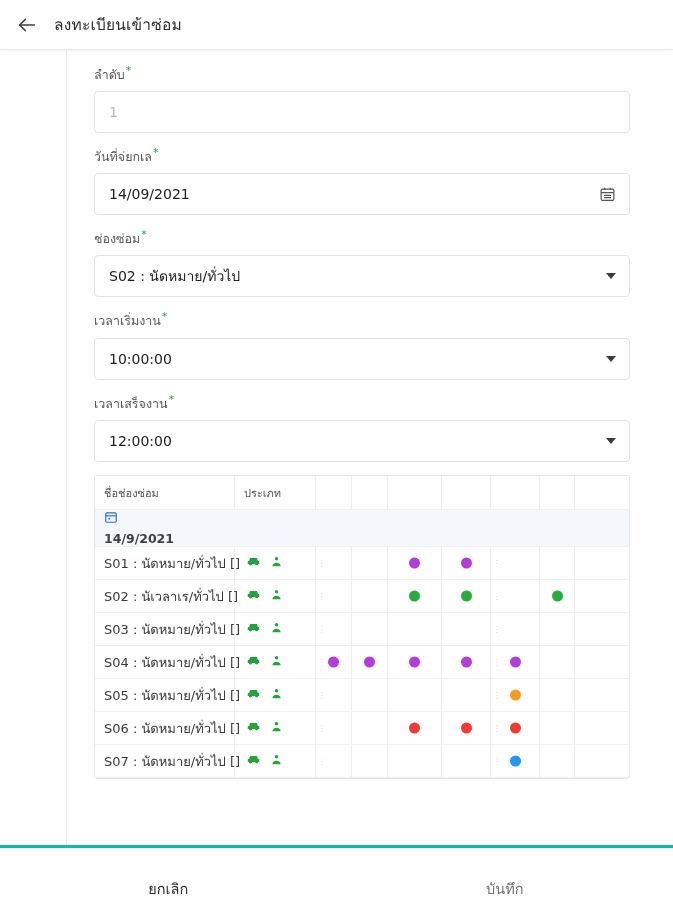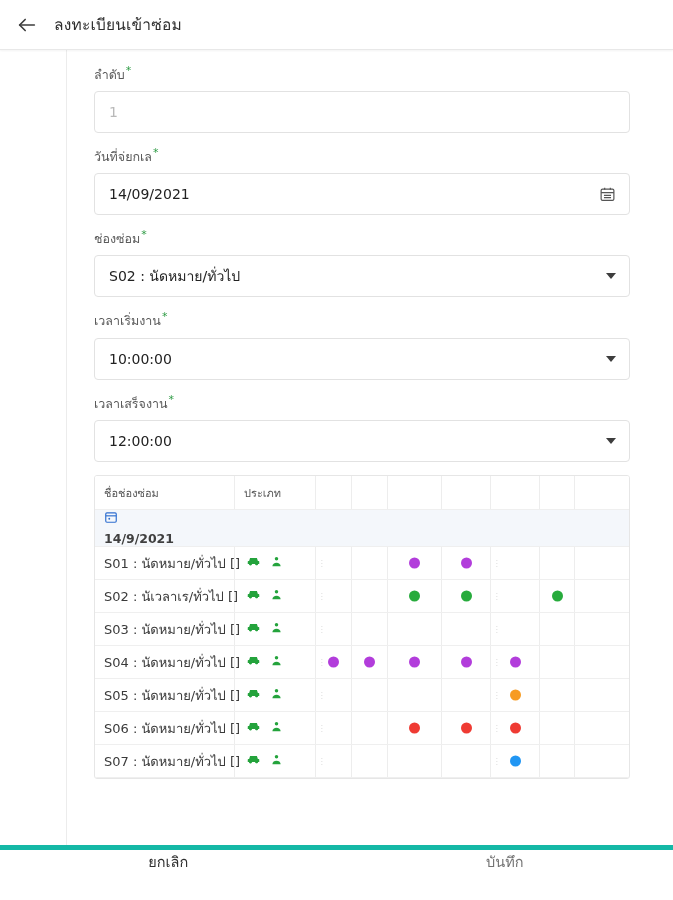--- a/index.html
+++ b/index.html
@@ -96,22 +96,22 @@
   td.cellslot { position: relative; padding: 0; }
   td.cellslot .kebab-abs {
     position: absolute; left: 1px; top: 50%; transform: translateY(-50%) scale(.75);
     color: #dcdcdc;
   }
   td.cellslot .dotwrap { position: absolute; left: 0; right: 0; top: 50%; transform: translateY(-50%); }
 
   
   .footer {
     position: absolute; left: 0; right: 0; bottom: 0; height: 55px;
-    background: #ffffff; border-top: 5px solid #14b8a6;
-    display: flex; align-items: flex-start; z-index: 6;
+    background: #ffffff; border-top: 3px solid #14b8a6;
+    display: flex; align-items: flex-end; z-index: 6;
   }
   .footer-btn {
     flex: 1; text-align: center; font-size: 14.5px; cursor: pointer;
   }
   .footer-btn.cancel { color: #2e2e2e; }
   .footer-btn.save { color: #737373; }
 </style>
 </head>
 <body>
 

